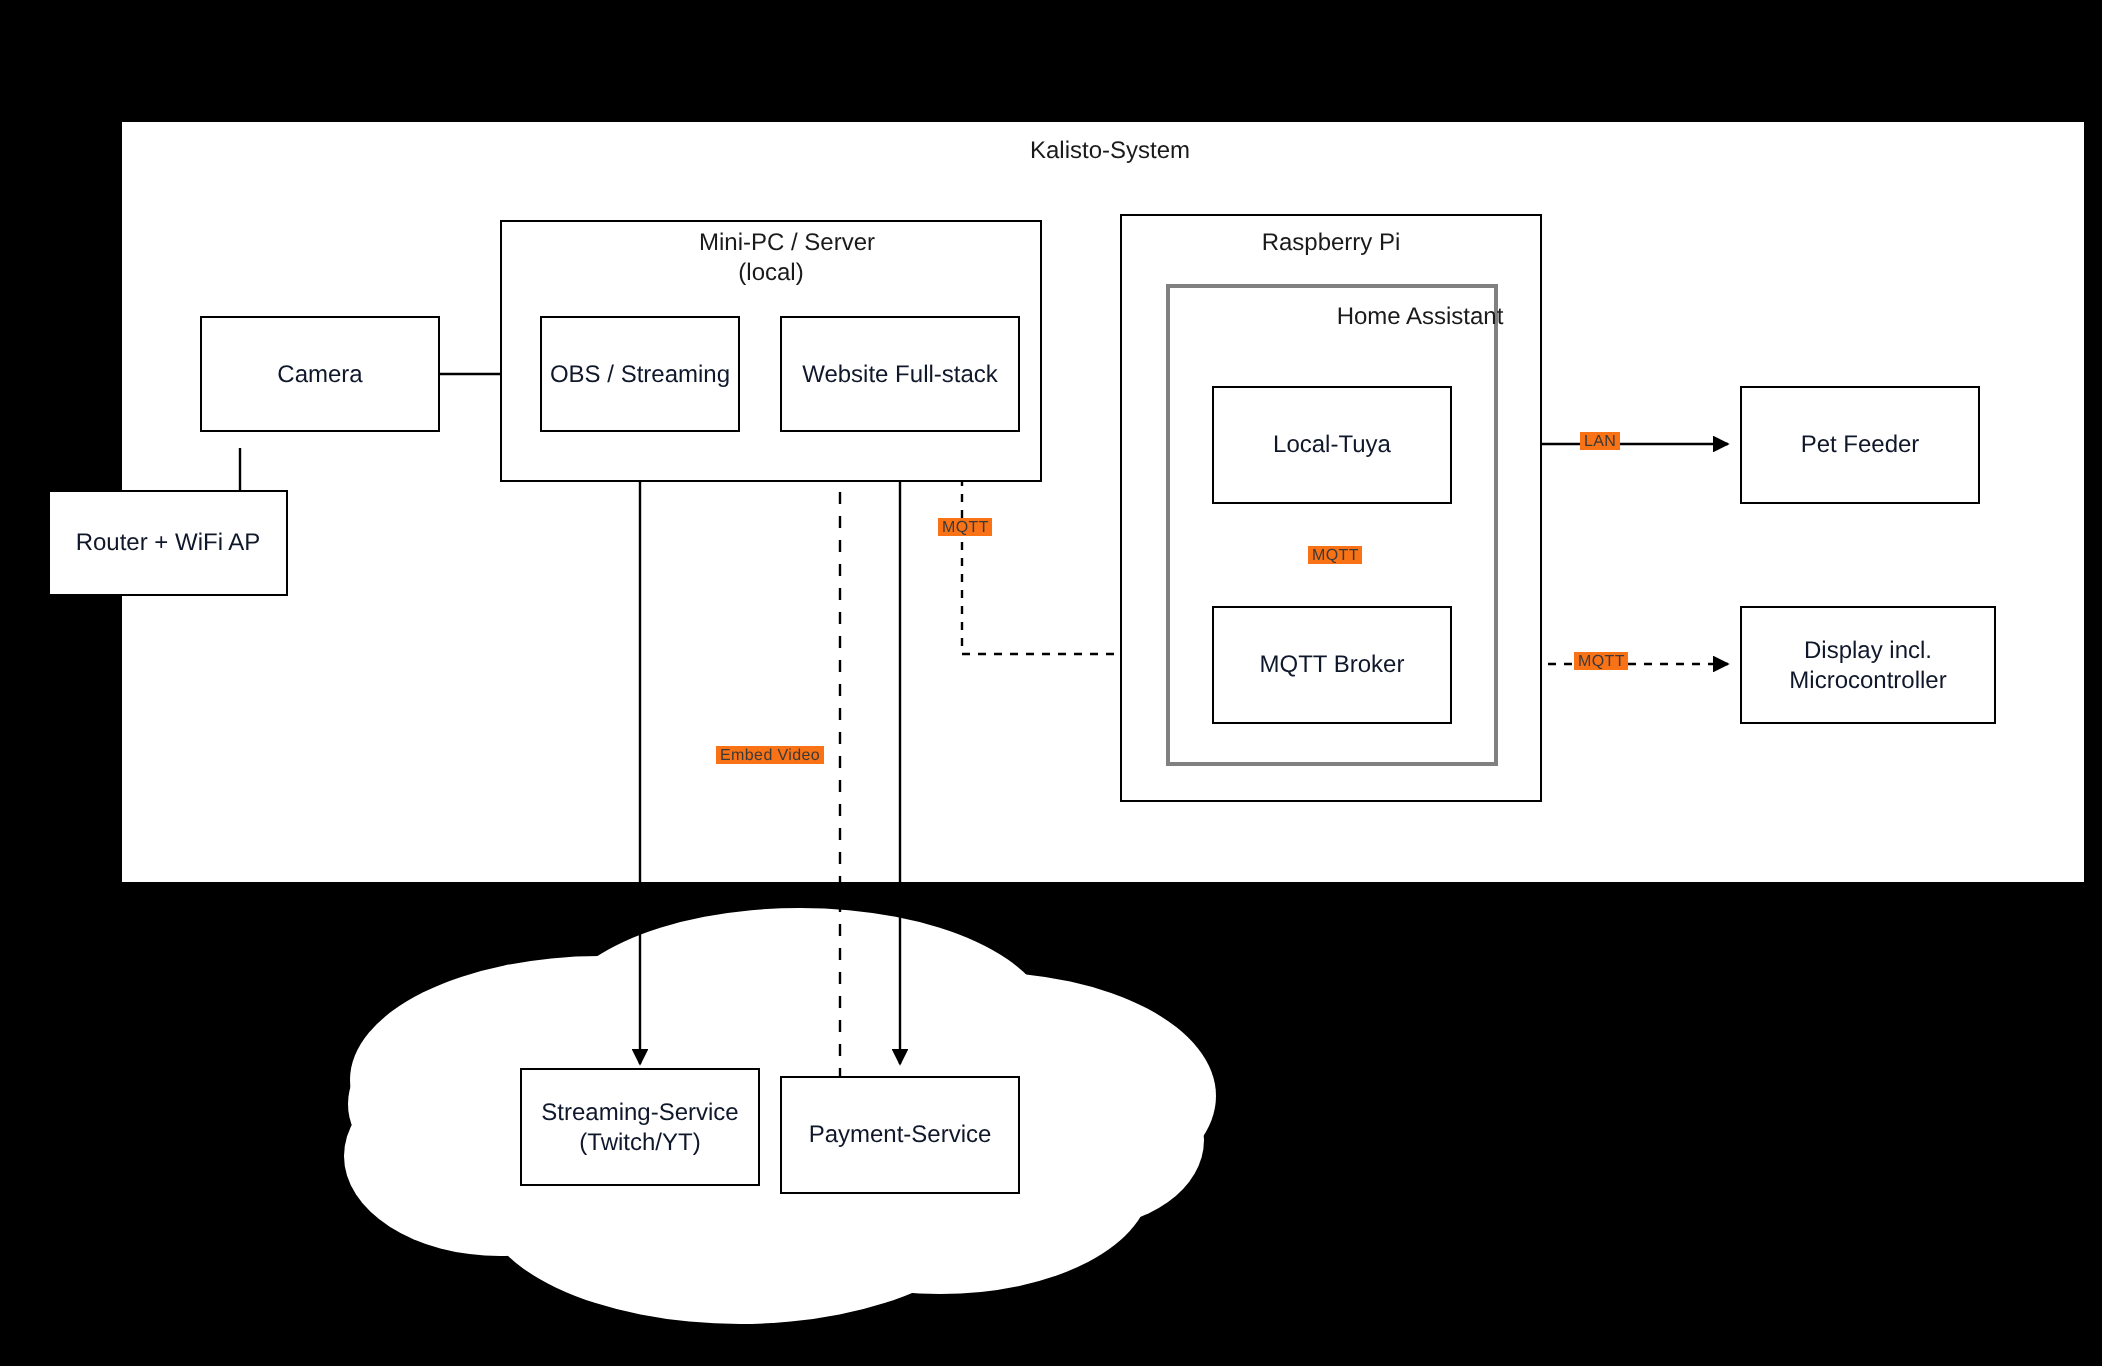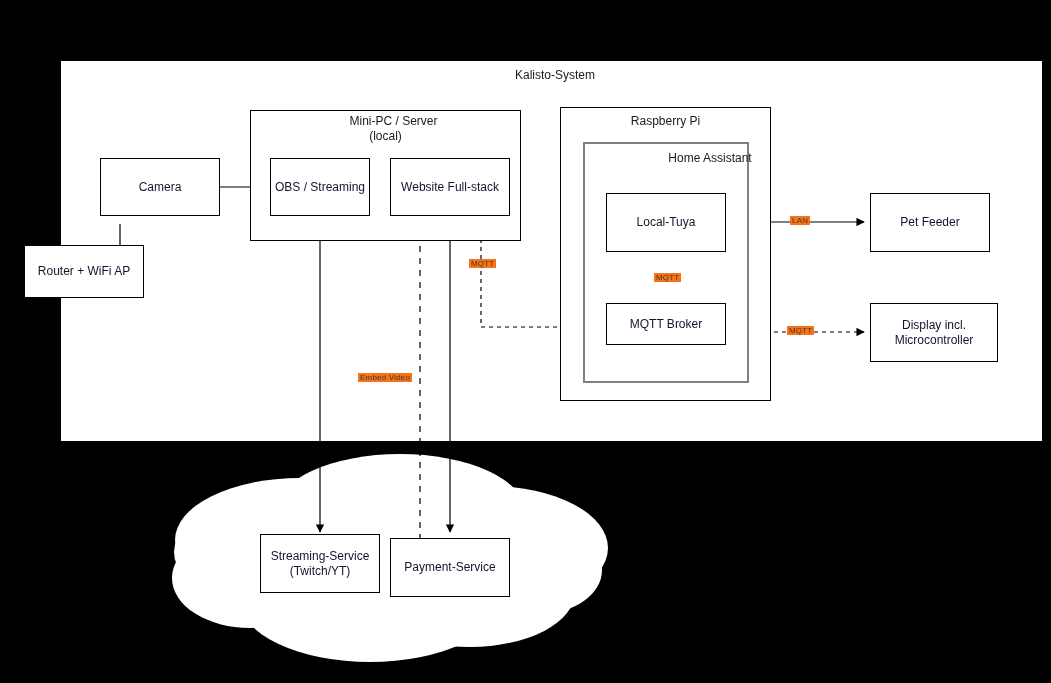--- a/index.html
+++ b/index.html
@@ -92,21 +92,21 @@
   </div>
 
   <div class="box" style="left:390px;top:158px;width:120px;height:58px;">
     <span>Website Full-stack</span>
   </div>
 
   <div class="box" style="left:606px;top:193px;width:120px;height:59px;">
     <span>Local-Tuya</span>
   </div>
 
-  <div class="box" style="left:606px;top:303px;width:120px;height:42px;">
+  <div class="box" style="left:606px;top:303px;width:120px;height:59px;">
     <span>MQTT Broker</span>
   </div>
 
   <div class="box" style="left:870px;top:193px;width:120px;height:59px;">
     <span>Pet Feeder</span>
   </div>
 
   <div class="box" style="left:870px;top:303px;width:128px;height:59px;flex-direction:column;">
     <span>Display incl.</span>
     <span>Microcontroller</span>

